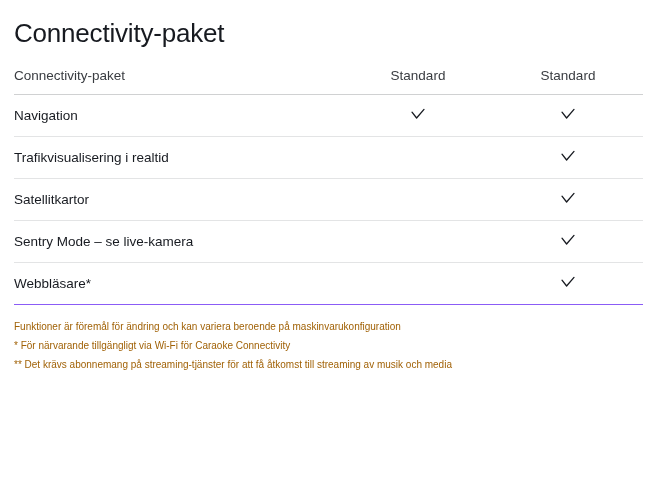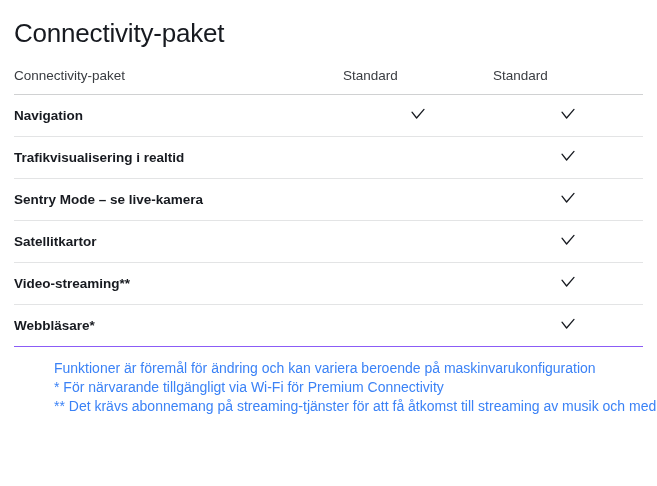--- a/index.html
+++ b/index.html
@@ -43,24 +43,25 @@
   table.comparison thead th {
     font-size: 13.5px;
     font-weight: 400;
     color: #393c41;
     text-align: left;
     padding: 0 0 11px 0;
     border-bottom: 1px solid #d0d1d2;
     vertical-align: bottom;
   }
   table.comparison thead th.center {
+    text-align: center;
   }
   table.comparison tbody td {
     font-size: 13.5px;
-    font-weight: 700;
+    font-weight: 400;
     color: #171a20;
     padding: 11px 0 11px 0;
     border-bottom: 1px solid #e3e4e5;
     vertical-align: middle;
     height: 15px;
   }
   table.comparison tbody tr:last-child td {
     border-bottom: 1px solid #8b5cf6;
   }
   table.comparison tbody td.center {
@@ -75,25 +76,24 @@
   .check svg {
     display: block;
     width: 16px;
     height: 16px;
   }
   .footnotes {
     margin-top: 12px;
     width: 629px;
   }
   .footnote {
-    font-size: 14px;
+    font-size: 10px;
     line-height: 19px;
-    color: #3b82f6;
+    color: #a16207;
     white-space: nowrap;
-    margin-left: 40px;
   }
 </style>
 </head>
 <body>
 
 <div class="page">
 
   <h1 class="page-title">Connectivity-paket</h1>
 
   <table class="comparison">
@@ -120,49 +120,42 @@
               </svg></span></td>
       </tr>
       <tr>
         <td>Trafikvisualisering i realtid</td>
         <td class="center"></td>
         <td class="center"><span class="check"><svg viewBox="0 0 16 16">
                 <path d="M2 6.2 L6.6 12 L14 3.4" fill="none" stroke="#171a20" stroke-width="1.3" stroke-linecap="round" stroke-linejoin="round"></path>
               </svg></span></td>
       </tr>
       <tr>
-        <td>Sentry Mode – se live-kamera</td>
-        <td class="center"></td>
-        <td class="center"><span class="check"><svg viewBox="0 0 16 16">
-                <path d="M2 6.2 L6.6 12 L14 3.4" fill="none" stroke="#171a20" stroke-width="1.3" stroke-linecap="round" stroke-linejoin="round"></path>
-              </svg></span></td>
-      </tr>
-      <tr>
         <td>Satellitkartor</td>
         <td class="center"></td>
         <td class="center"><span class="check"><svg viewBox="0 0 16 16">
                 <path d="M2 6.2 L6.6 12 L14 3.4" fill="none" stroke="#171a20" stroke-width="1.3" stroke-linecap="round" stroke-linejoin="round"></path>
               </svg></span></td>
       </tr>
       <tr>
-        <td>Video-streaming**</td>
+        <td>Sentry Mode – se live-kamera</td>
         <td class="center"></td>
         <td class="center"><span class="check"><svg viewBox="0 0 16 16">
                 <path d="M2 6.2 L6.6 12 L14 3.4" fill="none" stroke="#171a20" stroke-width="1.3" stroke-linecap="round" stroke-linejoin="round"></path>
               </svg></span></td>
       </tr>
       <tr>
         <td>Webbläsare*</td>
         <td class="center"></td>
         <td class="center"><span class="check"><svg viewBox="0 0 16 16">
                 <path d="M2 6.2 L6.6 12 L14 3.4" fill="none" stroke="#171a20" stroke-width="1.3" stroke-linecap="round" stroke-linejoin="round"></path>
               </svg></span></td>
       </tr>
     </tbody>
   </table>
 
   <div class="footnotes">
     <div class="footnote">Funktioner är föremål för ändring och kan variera beroende på maskinvarukonfiguration</div>
-    <div class="footnote">* För närvarande tillgängligt via Wi-Fi för Premium Connectivity</div>
+    <div class="footnote">* För närvarande tillgängligt via Wi-Fi för Caraoke Connectivity</div>
     <div class="footnote">** Det krävs abonnemang på streaming-tjänster för att få åtkomst till streaming av musik och media</div>
   </div>
 
 </div>
 
 </body></html>

